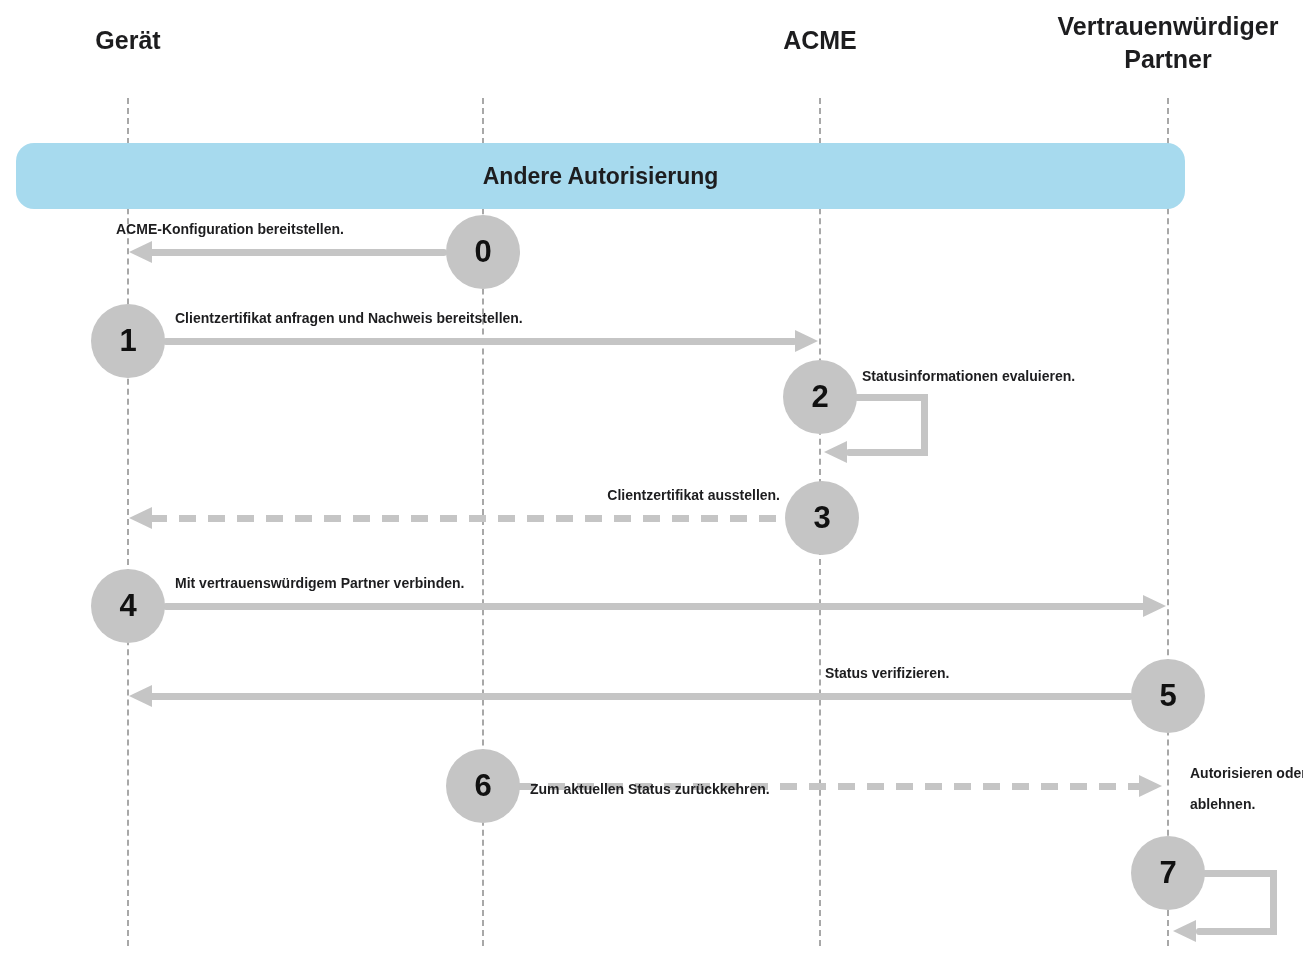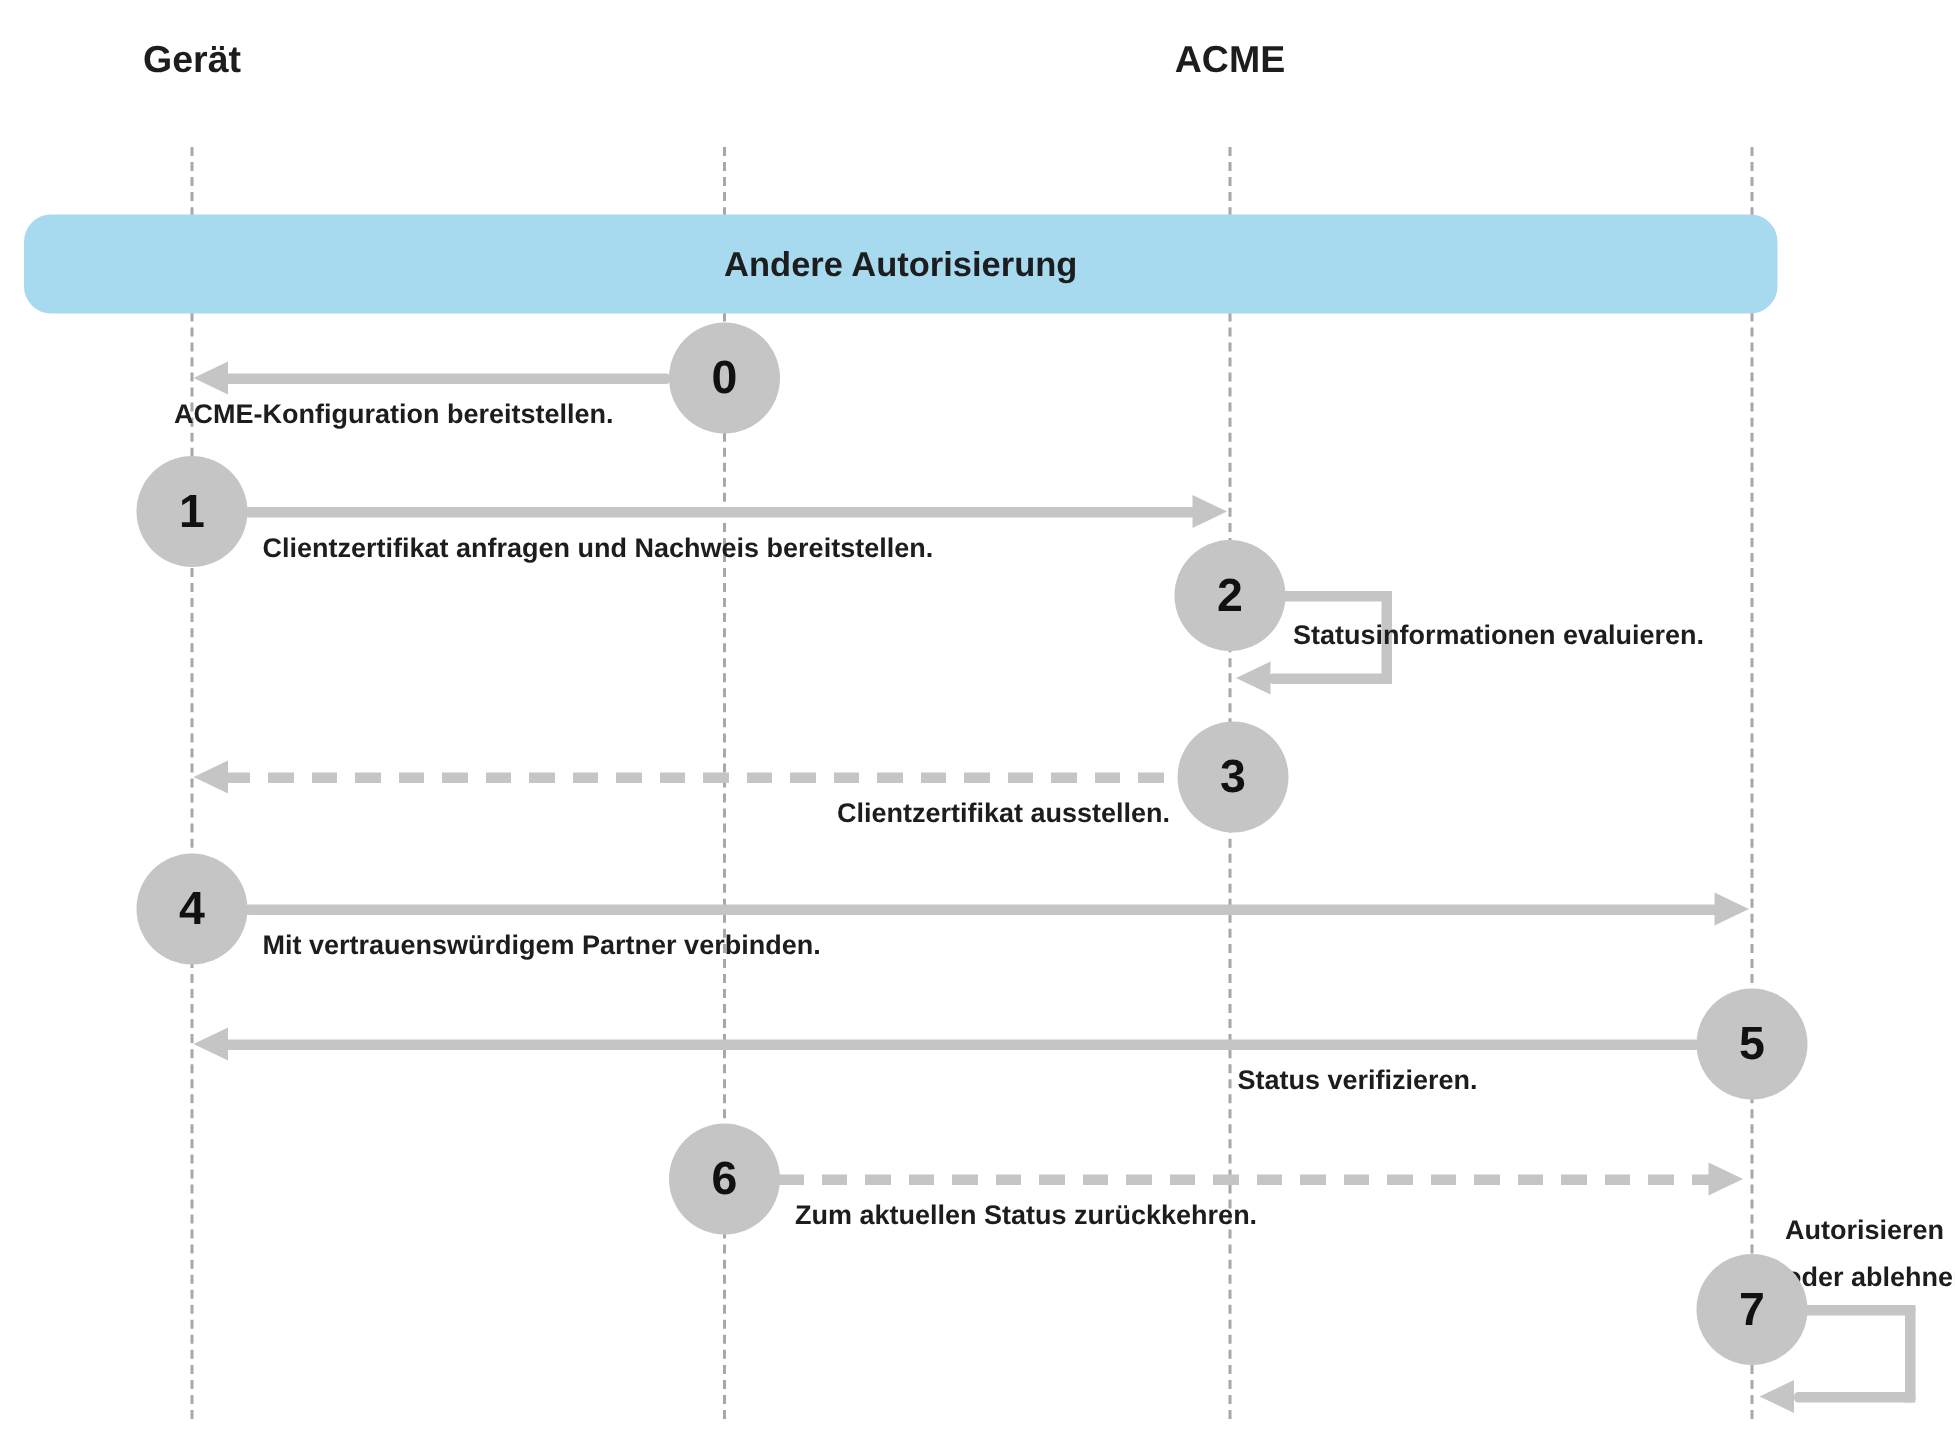--- a/index.html
+++ b/index.html
@@ -26,21 +26,21 @@
   
   .hline{position:absolute;height:7px;background:#c5c5c5;border-radius:3px;z-index:2;}
   .dline{position:absolute;height:7px;z-index:2;
     background:repeating-linear-gradient(90deg,#c5c5c5 0 17px,transparent 17px 29px);}
   .vline{position:absolute;width:7px;background:#c5c5c5;z-index:2;}
   .ah-l{position:absolute;width:0;height:0;border-top:11px solid transparent;
     border-bottom:11px solid transparent;border-right:23px solid #c5c5c5;z-index:2;}
   .ah-r{position:absolute;width:0;height:0;border-top:11px solid transparent;
     border-bottom:11px solid transparent;border-left:23px solid #c5c5c5;z-index:2;}
   
-  .msg{position:absolute;font-size:18px;line-height:24px;white-space:nowrap;z-index:4;margin-top:47px;}
+  .msg{position:absolute;font-size:14px;line-height:24px;white-space:nowrap;z-index:4;}
   
   .s0-c{left:446px;top:215px}.s0-l{left:149px;top:249px;width:298px}
   .s0-a{left:129px;top:241px}.s0-m{left:116px;top:217px}
   
   .s1-c{left:91px;top:304px}.s1-l{left:163px;top:338px;width:634px}
   .s1-a{left:795px;top:330px}.s1-m{left:175px;top:306px}
   
   .s2-c{left:783px;top:360px}
   .s2-t{left:854px;top:394px;width:74px}
   .s2-v{left:921px;top:394px;height:62px}
@@ -53,41 +53,42 @@
   .s3-m{left:530px;top:483px;width:250px;text-align:right}
   
   .s4-c{left:91px;top:569px}.s4-l{left:163px;top:603px;width:983px}
   .s4-a{left:1143px;top:595px}.s4-m{left:175px;top:571px}
   
   .s5-c{left:1131px;top:659px}.s5-l{left:146px;top:693px;width:987px}
   .s5-a{left:129px;top:685px}
   .s5-m{left:825px;top:661px;width:300px;text-align:left}
   
   .s6-c{left:446px;top:749px}.s6-l{left:519px;top:783px;width:622px}
-  .s6-a{left:1139px;top:775px}.s6-m{left:530px;top:751px}
+  .s6-a{left:1139px;top:775px}.s6-m{left:530px;top:777px}
   
   .s7-c{left:1131px;top:836px}
   .s7-t{left:1202px;top:870px;width:75px}
   .s7-v{left:1270px;top:870px;height:65px}
   .s7-b{left:1196px;top:928px;width:81px}
   .s7-a{left:1173px;top:920px}
   .s7-m{left:1190px;top:758px;width:130px;white-space:normal;line-height:31px}
 </style>
 </head>
 <body>
 
 <div class="stage">
 
   <div class="lifeline ll-0"></div>
   <div class="lifeline ll-1"></div>
   <div class="lifeline ll-2"></div>
   <div class="lifeline ll-3"></div>
 
   <div class="actor a-0">Gerät</div>
   <div class="actor a-2">ACME</div>
+  <div class="actor a-3">Vertrauenwürdiger Partner</div>
 
   <div class="banner">
     <span>Andere Autorisierung</span>
   </div>
 
   <div class="hline s0-l"></div>
   <div class="ah-l s0-a"></div>
   <div class="circle s0-c">
       <span>0</span>
     </div>

